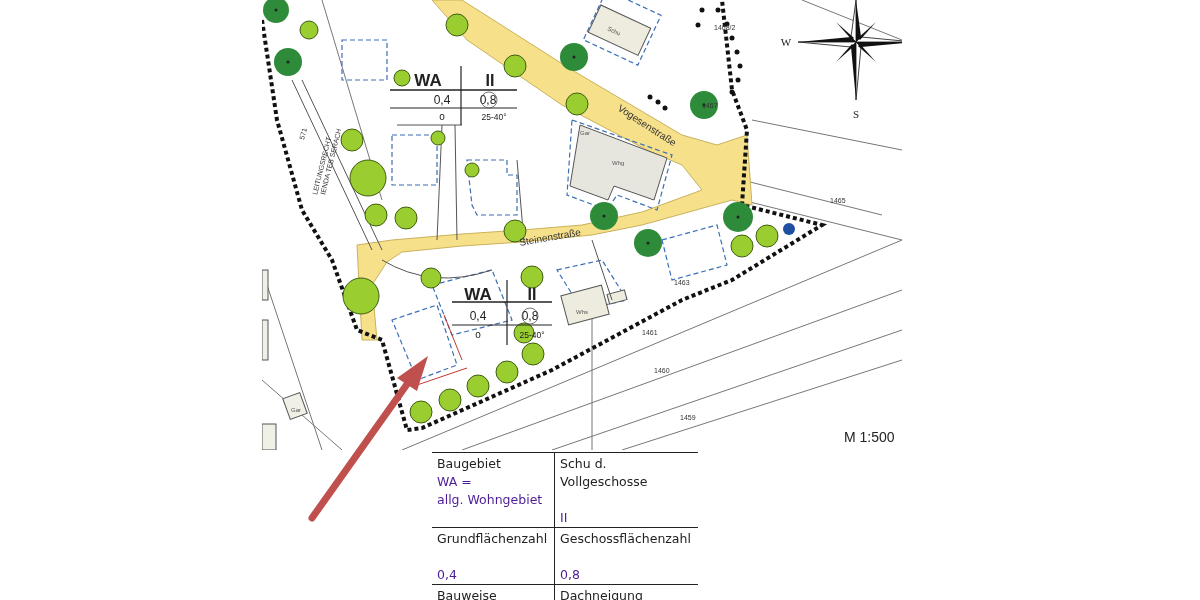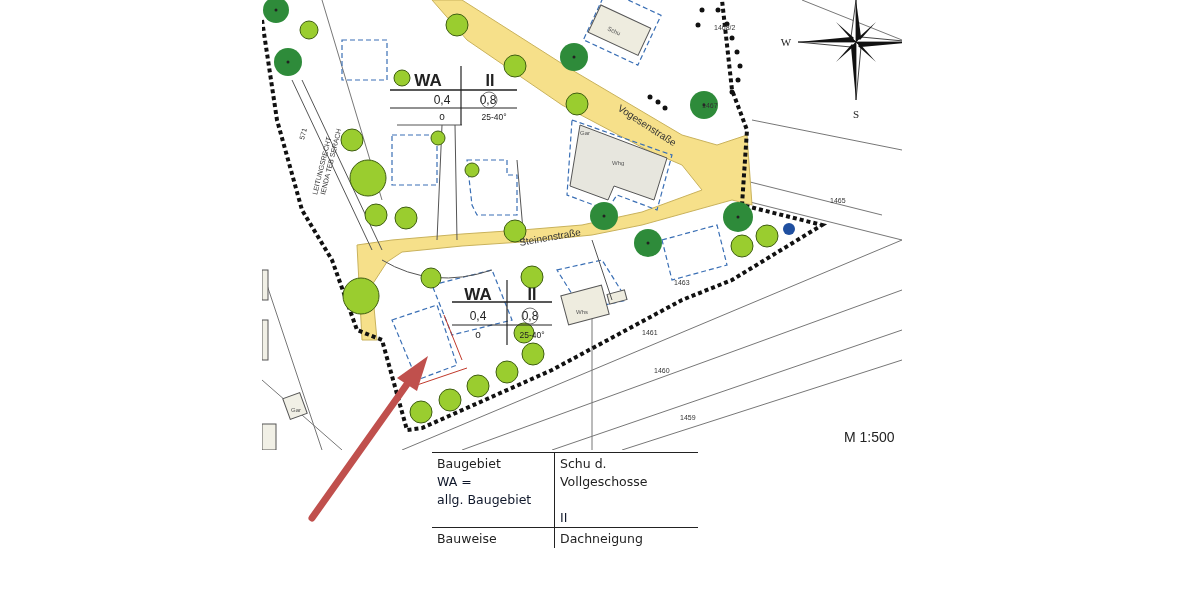--- a/index.html
+++ b/index.html
@@ -4,21 +4,21 @@
 <style>
   html,body{margin:0;padding:0;background:#ffffff;}
   body{width:1200px;height:600px;position:relative;overflow:hidden;font-family:"DejaVu Sans",sans-serif;}
   #map{position:absolute;left:262px;top:0;width:640px;height:450px;}
   #map svg{display:block;}
   .plan-label{font-family:"Liberation Sans",sans-serif;}
   #legend-table{position:absolute;left:432px;top:452px;width:266px;border-collapse:collapse;font-family:"DejaVu Sans",sans-serif;font-size:12.5px;color:#222;}
   #legend-table td{vertical-align:top;padding:2px 4px 0 5px;line-height:18px;}
   #legend-table tr.row td{border-top:1.6px solid #222;}
   #legend-table td.left{border-right:1.6px solid #222;width:113px;}
-  .val{color:#0f172a;}
+  .val{color:#4c1d95;}
   #arrow{position:absolute;left:0;top:0;width:1200px;height:600px;pointer-events:none;}
 </style>
 </head>
 <body>
 
 <div id="map">
 <svg width="640" height="450" viewBox="0 0 640 450" xmlns="http://www.w3.org/2000/svg">
   <rect x="0" y="0" width="640" height="450" fill="#ffffff"></rect>
 
   <g stroke="#777" stroke-width="1" fill="none">
@@ -220,30 +220,42 @@
   <line x1="312" y1="518" x2="410" y2="380" stroke="#c0504d" stroke-width="7" stroke-linecap="round"></line>
   <polygon points="428,356 397,378 417,391" fill="#c0504d"></polygon>
 </svg>
 
 <table id="legend-table">
   <tbody>
       <tr class="row">
     <td class="left">
       <div>Baugebiet</div>
       <div class="val">WA =</div>
-      <div class="val">allg. Baugebiet</div>
+      <div class="val">allg. Wohngebiet</div>
     </td>
     <td>
       <div>Schu d. Vollgeschosse</div>
       <div>&nbsp;</div>
       <div class="val">II</div>
     </td>
   </tr>
   <tr class="row">
     <td class="left">
+      <div>Grundflächenzahl</div>
+      <div>&nbsp;</div>
+      <div class="val">0,4</div>
+    </td>
+    <td>
+      <div>Geschossflächenzahl</div>
+      <div>&nbsp;</div>
+      <div class="val">0,8</div>
+    </td>
+  </tr>
+  <tr class="row">
+    <td class="left">
       <div>Bauweise</div>
 
     </td>
     <td>
       <div>Dachneigung</div>
       <div class="val"></div>
     </td>
   </tr>
 </tbody>
   </table>

